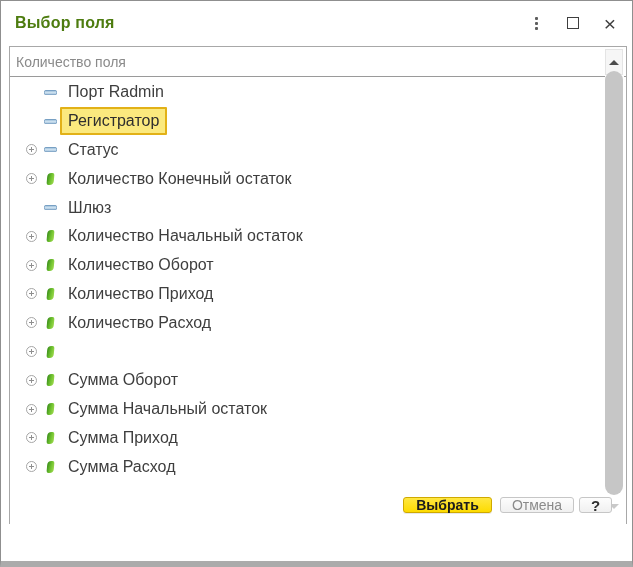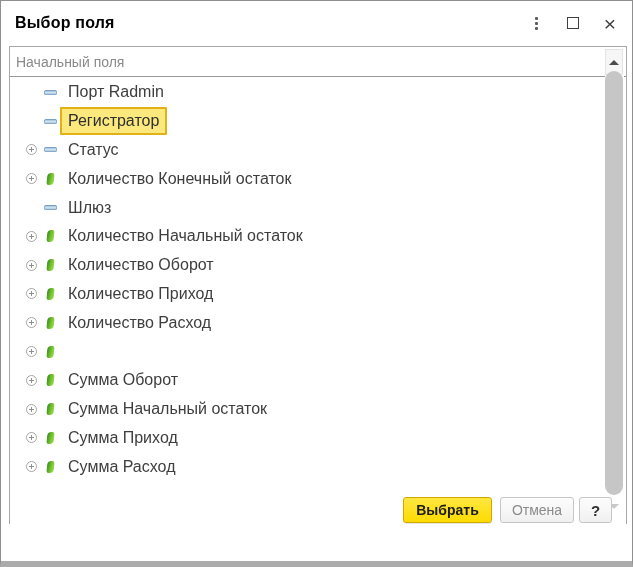--- a/index.html
+++ b/index.html
@@ -14,21 +14,21 @@
     overflow: hidden;
   }
   
   .titlebar {
     position: absolute; left: 0; top: 0; right: 0; height: 44px;
     background: #ffffff;
     display: flex; align-items: center;
   }
   .title {
     margin-left: 14px;
-    font-size: 16px; font-weight: 600; color: #000000;
+    font-size: 16px; font-weight: 600; color: #4d7c0f;
     letter-spacing: .2px;
   }
   .titlebar-controls {
     position: absolute; right: 12px; top: 0; height: 44px;
     display: flex; align-items: center; gap: 17px;
   }
   .ctl-btn {
     width: 20px; height: 28px;
     display: flex; align-items: center; justify-content: center;
     cursor: default;
@@ -109,21 +109,21 @@
   }
   .arrow-down {
     position: absolute; bottom: 14px; left: 4px;
     width: 0; height: 0;
     border-left: 5px solid transparent; border-right: 5px solid transparent;
     border-top: 5px solid #c9c9c9;
   }
   
   .footer { position: absolute; left: 0; right: 0; bottom: 0; height: 37px; background: #ffffff; }
   .btn {
-    position: absolute; top: -27px; height: 26px;
+    position: absolute; top: -27px; height: 16px;
     border-radius: 3px;
     font-family: "Liberation Sans", sans-serif;
     font-size: 14px;
     display: flex; align-items: center; justify-content: center;
     cursor: default;
   }
   .btn-select {
     right: 140px; width: 89px;
     background: linear-gradient(180deg, #ffe741 0%, #fddb00 100%);
     border: 1px solid #cfa900;
@@ -162,21 +162,21 @@
         <span class="maxbox"></span>
       </div>
       <div class="ctl-btn">
         <span class="closex">×</span>
       </div>
     </div>
   </div>
 
   <div class="panel">
     <div class="panel-header">
-      <span>Начальный поля</span>
+      <span>Количество поля</span>
     </div>
     <div class="rows">
         <div class="row">
     <span class="expander" style="visibility: hidden;"></span>
     <span class="type-icon">
             <span class="glyph icon-dash"></span>
           </span>
     <span class="field-label">Порт Radmin</span>
   </div>
         <div class="row">

